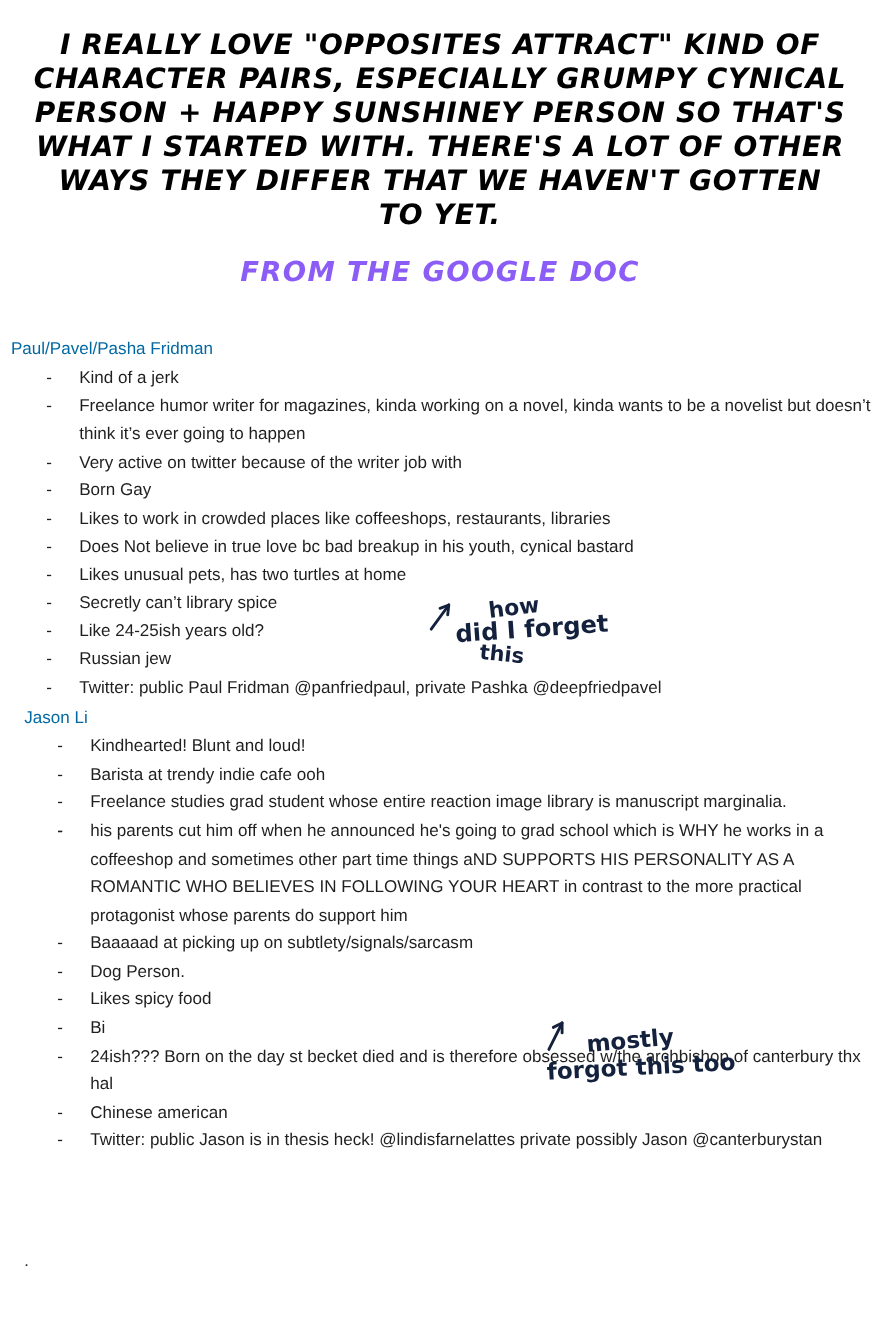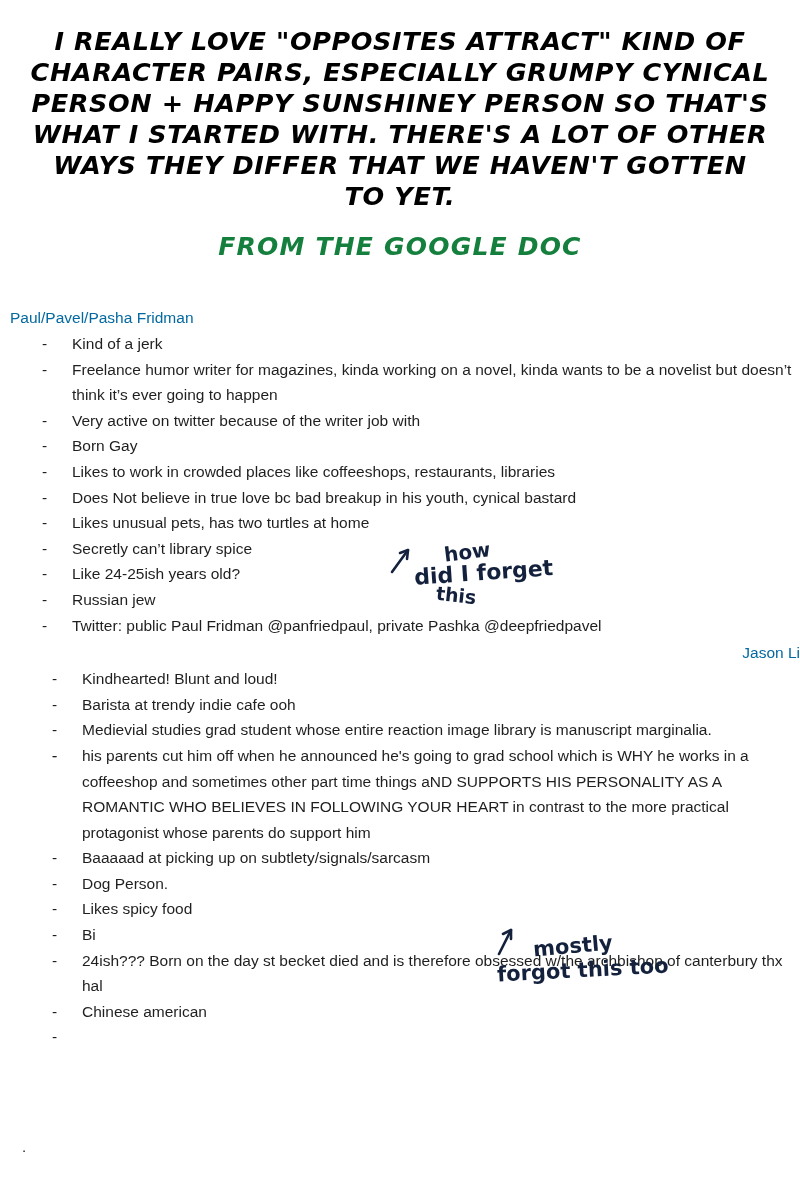--- a/index.html
+++ b/index.html
@@ -32,40 +32,40 @@
   }
   .subhead {
     width: 740px;
     margin: 20px auto 0 auto;
     text-align: center;
     font-family: "DejaVu Sans", sans-serif;
     font-weight: 700;
     font-style: italic;
     font-size: 25px;
     letter-spacing: 1.2px;
-    color: #15803d;
+    color: #8b5cf6;
     text-transform: uppercase;
   }
 
   
   .doc {
     position: absolute;
     top: 305px;
     left: 0;
     width: 800px;
   }
   .person-block { margin-bottom: 2px; }
 
   .person-name {
     font-size: 15.5px;
     line-height: 26px;
     color: #0369a1;
   }
   .person-name.p1 { padding-left: 10px; }
-  .person-name.p2 { padding-left: 22px; text-align: right; }
+  .person-name.p2 { padding-left: 22px; }
 
   ul.bullets {
     list-style: none;
     margin: 0;
     padding: 0;
   }
   ul.bullets.g1 { padding-left: 42px; }
   ul.bullets.g2 { padding-left: 52px; }
 
   ul.bullets li {
@@ -164,30 +164,30 @@
       <li><span class="dash">-</span><span>Russian jew</span></li>
       <li><span class="dash">-</span><span>Twitter: public Paul Fridman @panfriedpaul, private Pashka @deepfriedpavel</span></li>
     </ul>
   </div>
 
   <div class="person-block">
     <div class="person-name p2">Jason Li</div>
     <ul class="bullets g2">
       <li><span class="dash">-</span><span>Kindhearted! Blunt and loud!</span></li>
       <li><span class="dash">-</span><span>Barista at trendy indie cafe ooh</span></li>
-      <li><span class="dash">-</span><span>Medievial studies grad student whose entire reaction image library is manuscript marginalia.</span></li>
+      <li><span class="dash">-</span><span>Freelance studies grad student whose entire reaction image library is manuscript marginalia.</span></li>
       <li><span class="dash">-</span></li>
       <li><span class="dash">-</span><span>his parents cut him off when he announced he's going to grad school which is WHY he works in a coffeeshop and sometimes other part time things aND SUPPORTS HIS PERSONALITY AS A ROMANTIC WHO BELIEVES IN FOLLOWING YOUR HEART in contrast to the more practical protagonist whose parents do support him</span></li>
       <li><span class="dash">-</span><span>Baaaaad at picking up on subtlety/signals/sarcasm</span></li>
       <li><span class="dash">-</span><span>Dog Person.</span></li>
       <li><span class="dash">-</span><span>Likes spicy food</span></li>
       <li><span class="dash">-</span><span>Bi</span></li>
       <li><span class="dash">-</span><span>24ish??? Born on the day st becket died and is therefore obsessed w/the archbishop of canterbury thx hal</span></li>
       <li><span class="dash">-</span><span>Chinese american</span></li>
-      <li><span class="dash">-</span></li>
+      <li><span class="dash">-</span><span>Twitter: public Jason is in thesis heck! @lindisfarnelattes private possibly Jason @canterburystan</span></li>
     </ul>
   </div>
 </div>
 
 <div class="trailing-dot">.</div>
 
 <div class="handwrite anno1">
   <svg class="arrow-svg" width="40" height="40" style="left:-22px; top:2px;" viewBox="0 0 40 40">
     <path d="M6 30 L22 8" stroke="#14213d" stroke-width="2.6" fill="none" stroke-linecap="round"></path>
     <path d="M22 8 L14 11 M22 8 L21 17" stroke="#14213d" stroke-width="2.6" fill="none" stroke-linecap="round"></path>

